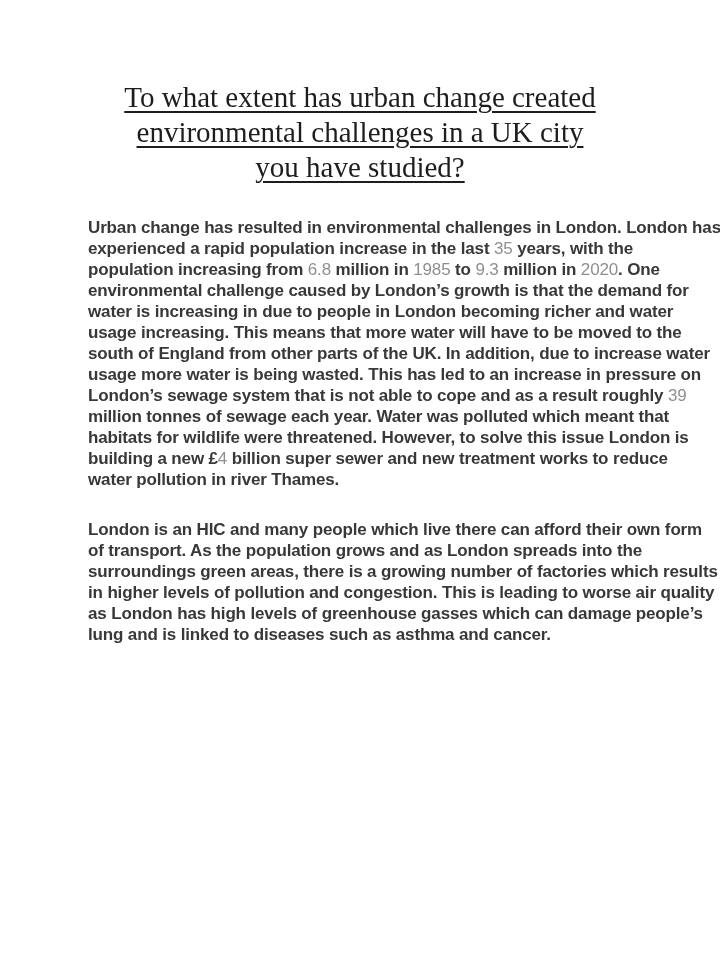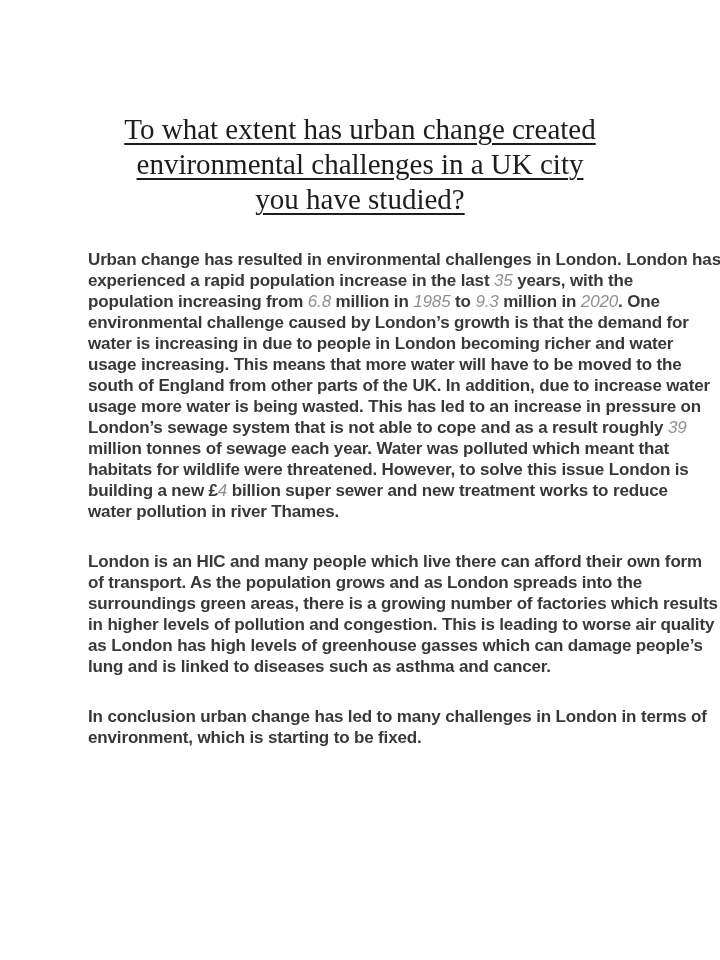--- a/index.html
+++ b/index.html
@@ -7,21 +7,21 @@
   .page {
     position: relative;
     width: 720px;
     height: 960px;
     margin: 0;
     background: var(--page-background, #ffffff);
     overflow: hidden;
     font-family: "Liberation Sans", "DejaVu Sans", sans-serif;
   }
   .title {
-    padding-top: 112px;
+    padding-top: 80px;
     margin: 0 45px;
     font-family: "Liberation Serif", "DejaVu Serif", serif;
     font-weight: 400;
     font-size: 29px;
     line-height: 35px;
     text-align: center;
     color: var(--title, #1d1d1d);
     text-decoration: underline;
     text-decoration-thickness: 2px;
     text-underline-offset: 4px;
@@ -33,26 +33,24 @@
     line-height: 21px;
     font-weight: 700;
     letter-spacing: -0.15px;
   }
   .content p { white-space: nowrap; }
   .para + .para { margin-top: 29px; }
   .byline { margin-top: 8px; }
   .num {
     font-weight: 400;
     color: var(--numbers, #8f8f8f);
-    font-style: italic;
   }
 </style>
 </head>
 <body>
 
 <div class="page">
   <h1 class="title">To what extent has urban change created<br>environmental challenges in a UK city<br>you have studied?</h1>
   <div class="content">
     <p class="para">Urban change has resulted in environmental challenges in London. London has<br>experienced a rapid population increase in the last <span class="num">35</span> years, with the<br>population increasing from <span class="num">6.8</span> million in <span class="num">1985</span> to <span class="num">9.3</span> million in <span class="num">2020</span>. One<br>environmental challenge caused by London’s growth is that the demand for<br>water is increasing in due to people in London becoming richer and water<br>usage increasing. This means that more water will have to be moved to the<br>south of England from other parts of the UK. In addition, due to increase water<br>usage more water is being wasted. This has led to an increase in pressure on<br>London’s sewage system that is not able to cope and as a result roughly <span class="num">39</span><br>million tonnes of sewage each year. Water was polluted which meant that<br>habitats for wildlife were threatened. However, to solve this issue London is<br>building a new £<span class="num">4</span> billion super sewer and new treatment works to reduce<br>water pollution in river Thames.</p>
     <p class="para">London is an HIC and many people which live there can afford their own form<br>of transport. As the population grows and as London spreads into the<br>surroundings green areas, there is a growing number of factories which results<br>in higher levels of pollution and congestion. This is leading to worse air quality<br>as London has high levels of greenhouse gasses which can damage people’s<br>lung and is linked to diseases such as asthma and cancer.</p>
-    <p class="para">In conclusion urban change has led to many challenges in London in terms of<br>environment, which is starting to be fixed.</p>
   </div>
 </div>
 
 </body></html>

